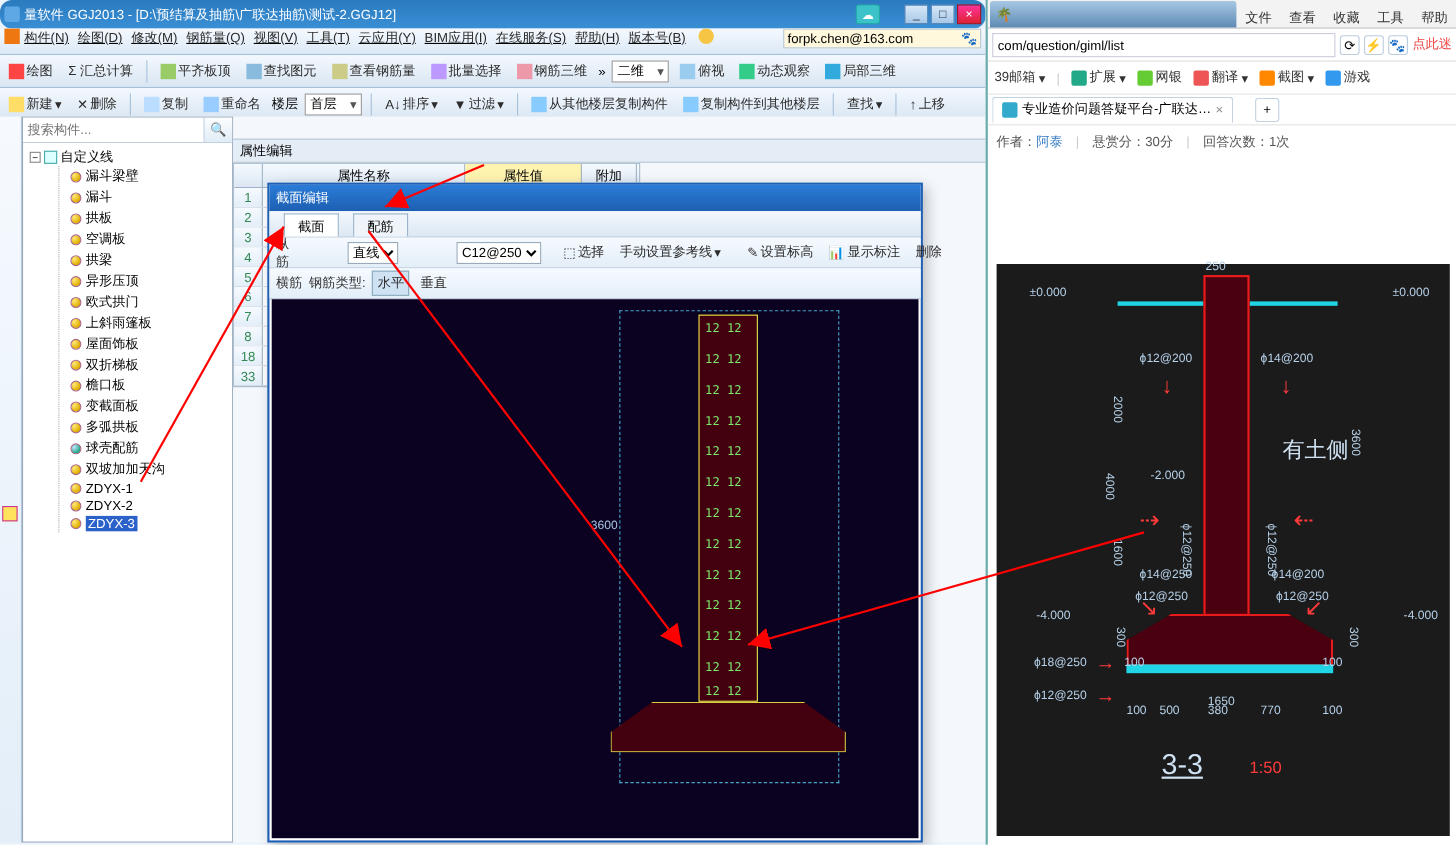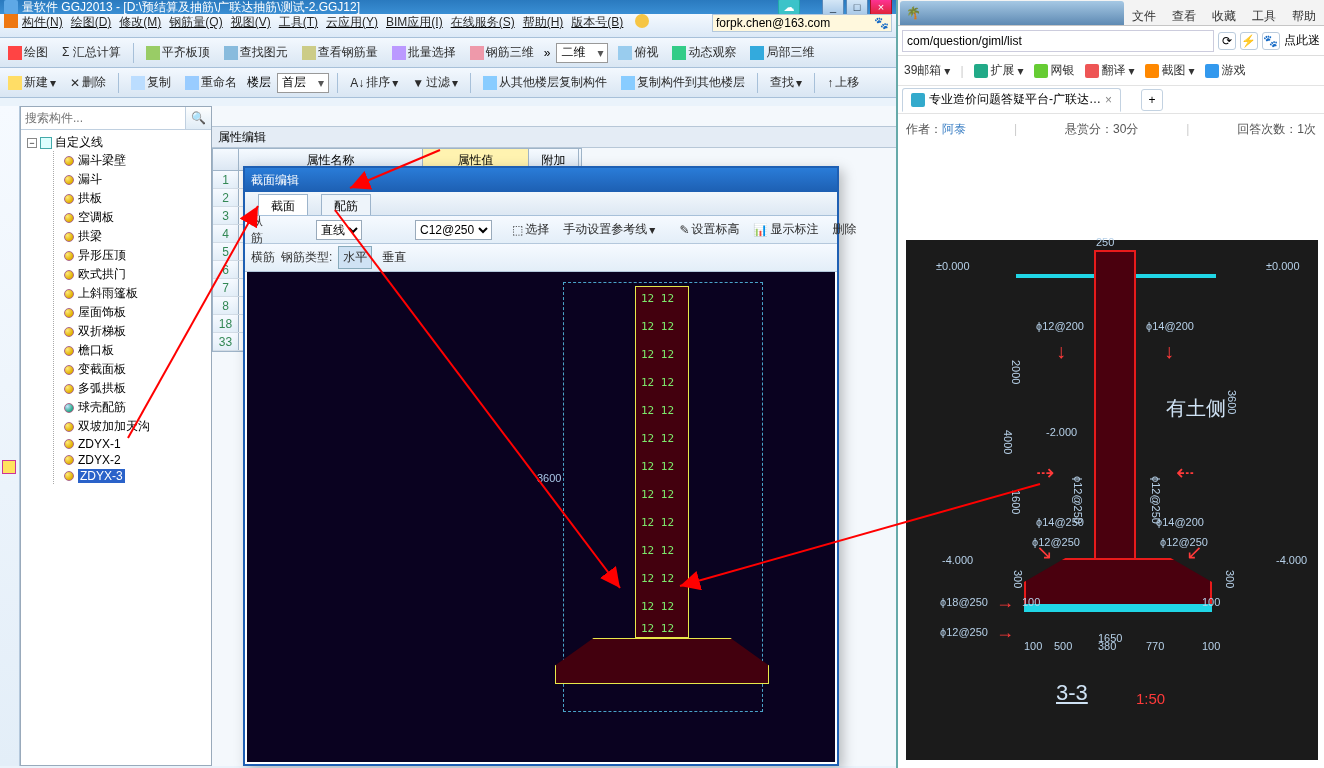--- a/index.html
+++ b/index.html
@@ -2,21 +2,21 @@
 <html><head>
 <meta charset="utf-8">
 <style>
 * { margin: 0; padding: 0; box-sizing: border-box; font-family: "Microsoft YaHei", SimSun, sans-serif; font-size: 12px; }
 body { background: #fff; overflow: hidden; width: 1324px; height: 768px; position: relative; }
 
 
 .app-left { position: absolute; left: 0; top: 0; width: 896px; height: 768px; background: #eaf3fb; }
 
 
-.titlebar { height: 14px; background: linear-gradient(#2a7abf,#3a8fd4); color: #fff; display: flex; align-items: center; padding: 0 4px; }
+.titlebar { height: 26px; background: linear-gradient(#2a7abf,#3a8fd4); color: #fff; display: flex; align-items: center; padding: 0 4px; border-radius: 11px; }
 .titlebar .icon { width: 14px; height: 14px; background: #5ea8e6; border-radius: 2px; margin-right: 4px; }
 .titlebar .spacer { flex: 1; }
 .win-btn { width: 22px; height: 18px; margin-left: 2px; background: linear-gradient(#d7e8f7,#a7c8e8); border: 1px solid #5a88b8; display: flex; align-items: center; justify-content: center; font-size: 11px; color: #234; }
 .win-btn.close { background: linear-gradient(#f39,#d23); color: #fff; border-color: #a12; }
 .win-btn.badge { background: #3cc3c9; color: #fff; border-color: #2aa; border-radius: 3px; }
 
 
 .menubar { height: 24px; background: linear-gradient(#f4f9fe,#dce9f7); border-bottom: 1px solid #a7c0d9; display: flex; padding: 0 4px; text-decoration: underline; }
 .menubar .qm { width: 14px; height: 14px; background: #e71; margin-right: 4px; }
 .menubar span.mi { margin-right: 8px; cursor: pointer; color: #2b2b2b; white-space: nowrap; }
@@ -99,32 +99,32 @@
 .browser .tabstrip .menu { color: #333; padding: 0 8px; font-size: 12px; }
 .browser .addr { height: 30px; display: flex; align-items: center; gap: 4px; border-bottom: 1px solid #ddd; padding: 0 4px; }
 .browser .addr input { flex: 1; border: 1px solid #ccd; height: 22px; padding: 0 4px; background:#fff; }
 .browser .addr .ic { width: 18px; height: 18px; display:flex; align-items:center; justify-content:center; border:1px solid #bcd; border-radius:3px; }
 .browser .bm { height: 30px; display: flex; align-items: center; gap: 10px; border-bottom: 1px solid #e3e3e3; padding: 0 6px; color: #333; }
 .browser .bm .pill { display:flex; align-items:center; gap:3px; }
 .browser .bm .sq { width:14px;height:14px;background:#e84;border-radius:2px;}
 .browser .bm .sq.g{background:#2a8;} .browser .bm .sq.o{background:#f80;} .browser .bm .sq.b{background:#39e;}
 .browser .pgt { height: 28px; display: flex; align-items: center; border-bottom: 1px solid #e3e3e3; padding: 0 4px; gap: 20px; }
 .browser .pgt .ptab { height: 24px; border: 1px solid #c3d2e1; border-bottom: 1px solid #fff; background: #fff; padding: 3px 8px; display:flex; align-items:center; gap:4px; border-radius:3px 3px 0 0;}
-.browser .meta { height: 30px; display: flex; align-items: center; gap: 12px; padding: 0 8px; color: #555; justify-content: space-between; }
+.browser .meta { height: 30px; display: flex; align-items: center; gap: 12px; padding: 0 8px; color: #555; }
 .browser .meta a { color: #3b7fc4; text-decoration: none; }
 .browser .meta .divv { color:#ccc; }
 .browser .qtitle { padding: 10px 8px; font-size: 14px; color: #222; font-weight: bold; }
 .browser .cad { position: absolute; left: 8px; top: 240px; width: 412px; height: 520px; background: #1b1b1b; }
 .browser .cad .wall { position: absolute; left: 188px; top: 10px; width: 42px; height: 310px; background: #4a000e; border: 2px solid #e81b1b; }
 .browser .cad .base { position: absolute; left: 118px; top: 318px; width: 188px; height: 48px; background: #4a000e; border: 2px solid #e81b1b; clip-path: polygon(22% 0,78% 0,100% 50%,100% 100%,0 100%,0 50%); }
 .browser .cad .foot { position: absolute; left: 118px; top: 364px; width: 188px; height: 8px; background: #20d6e6; }
 .browser .cad .gl { position: absolute; background:#20d6e6; }
 .browser .cad .lbl { position: absolute; color: #b6d0e8; font-size: 11px; }
 .browser .cad .r { color:#ff3a3a; }
-.browser .cad .secnum { position: absolute; left: 150px; top: 440px; font-size: 22px; color: #cfe2f4; text-decoration: underline; }
+.browser .cad .secnum { position: absolute; left: 150px; top: 440px; font-size: 26px; color: #cfe2f4; text-decoration: underline; }
 .browser .cad .scale { position: absolute; left: 230px; top: 450px; font-size: 15px; color: #ff3a3a; }
 
 .redarrow { stroke:#ff0000; stroke-width:2; fill:none; }
 .redhead { fill:#ff0000; }
 </style>
 </head>
 <body>
 
 <div class="app-left">
 
@@ -463,21 +463,21 @@
     <span class="menu">查看</span>
     <span class="menu">收藏</span>
     <span class="menu">工具</span>
     <span class="menu">帮助</span>
   </div>
   <div class="addr">
     <input value="com/question/giml/list" style="">
     <span class="ic">⟳</span>
     <span class="ic" style="color:#f4b400">⚡</span>
     <span class="ic" style="color:#3b7fc4">🐾</span>
-    <span style="color:#000000">点此迷</span>
+    <span style="color:#ef4444">点此迷</span>
   </div>
   <div class="bm">
     <span class="pill"><span>39邮箱</span> ▾</span>
     <span style="color:#ccc">|</span>
     <span class="pill"><span class="sq g"></span><span>扩展</span> ▾</span>
     <span class="pill">
         <span class="sq" style="background:#6c3"></span>
         <span>网银</span>
       </span>
     <span class="pill"><span class="sq" style="background:#e55"></span><span>翻译</span> ▾</span>

